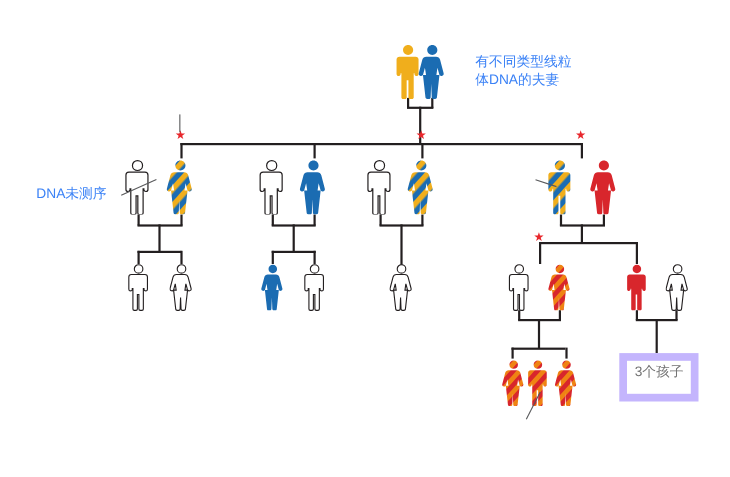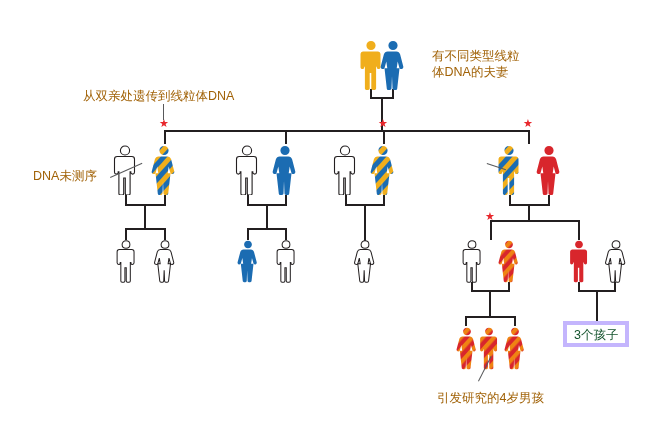--- a/index.html
+++ b/index.html
@@ -11,24 +11,24 @@
   
   .ln{position:absolute;background:#231f20;}
   .ln.h{height:2px;}
   .ln.v{width:2px;}
 
   
   .star{position:absolute;color:#e8272c;font-size:11px;line-height:11px;
         letter-spacing:0;}
 
   
-  .lbl{position:absolute;font-size:12.5px;line-height:16px;color:#a16207;
+  .lbl{position:absolute;font-size:12.5px;line-height:16px;color:#3b82f6;
        white-space:pre;}
-  .boxlbl{position:absolute;border:4px solid #c4b5fd;background:#fff;
-          font-size:12.5px;line-height:15px;padding:3px 7px 0 7px;color:#14532d;}
+  .boxlbl{position:absolute;border:7px solid #c4b5fd;background:#fff;
+          font-size:12.5px;line-height:15px;padding:3px 7px 12px 7px;color:#737373;}
 
   
   .leader{position:absolute;height:1px;background:#58595b;
           transform-origin:0 0;}
 
   
   .fig{position:absolute;}
   .fig svg{display:block;}
 </style>
 </head>
@@ -254,18 +254,16 @@
   <div class="star" style="left:523px;top:118px;">★</div>
   <div class="star" style="left:485px;top:211px;">★</div>
 
   <div class="leader" style="left:164px;top:104px;width:16px;transform:rotate(90deg);"></div>
   <div class="leader" style="left:110px;top:177px;width:35px;transform:rotate(-24deg);"></div>
   <div class="leader" style="left:487px;top:163px;width:20px;transform:rotate(18deg);"></div>
   <div class="leader" style="left:478px;top:381px;width:28px;transform:rotate(-63deg);"></div>
 
   <div class="lbl" style="left:432px;top:48px;">有不同类型线粒
 体DNA的夫妻</div>
-  <div class="lbl" style="left:83px;top:88px;">从双亲处遗传到线粒体DNA</div>
   <div class="lbl" style="left:33px;top:168px;">DNA未测序</div>
-  <div class="lbl" style="left:437px;top:390px;">引发研究的4岁男孩</div>
   <div class="boxlbl" style="left:563px;top:321px;">3个孩子</div>
 
 </div>
 
 </body></html>

